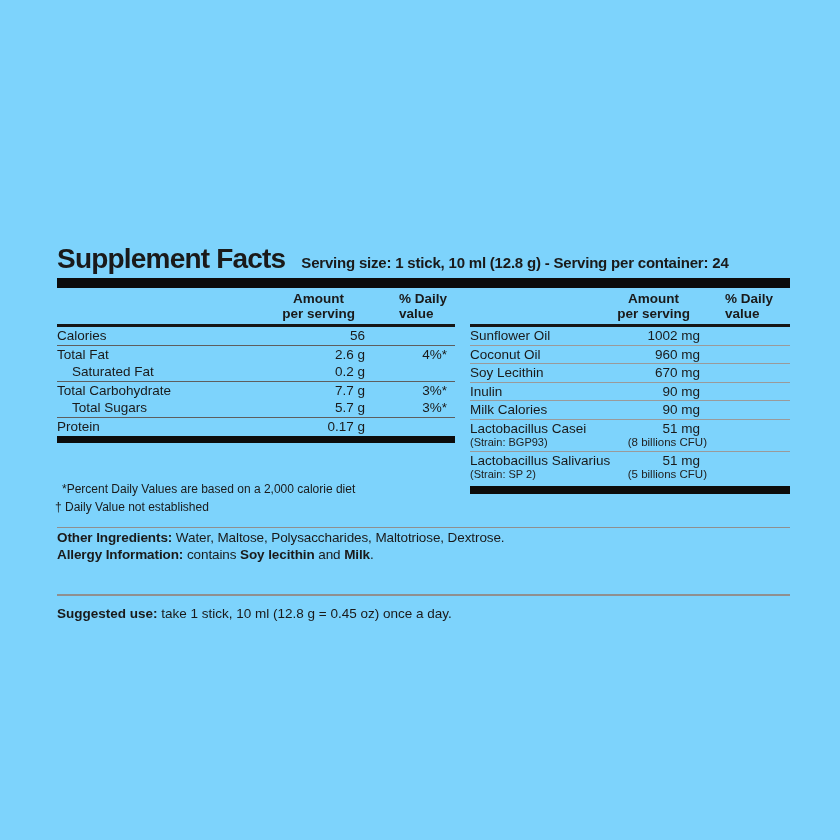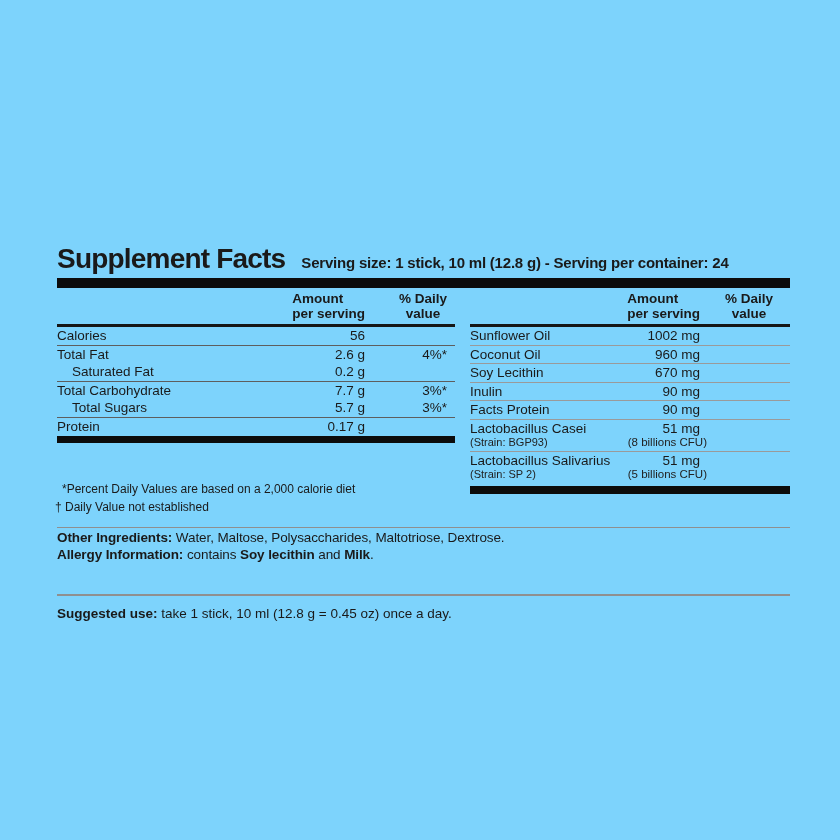--- a/index.html
+++ b/index.html
@@ -11,22 +11,22 @@
   
   .title-row{position:absolute;left:57px;top:244px;width:733px;display:flex;align-items:flex-end;}
   .title{font-size:28px;font-weight:900;line-height:30px;letter-spacing:-0.8px;}
   .serving-info{font-size:15px;font-weight:700;margin-left:16px;padding-bottom:3px;letter-spacing:-0.2px;white-space:nowrap;text-align:right;}
   .bar-top{position:absolute;left:57px;top:278px;width:733px;height:10px;background:var(--bar,#0c0c0c);}
 
   
   .table-left{position:absolute;left:57px;top:291px;width:398px;}
   .table-right{position:absolute;left:470px;top:291px;width:320px;}
   .thead{position:relative;height:31px;font-weight:700;font-size:13.5px;line-height:15px;margin-bottom:2px;}
-  .th-amount{position:absolute;right:90px;top:0;text-align:left;}
-  .th-dv{position:absolute;right:0;top:0;text-align:center;}
+  .th-amount{position:absolute;right:100px;top:0;text-align:center;}
+  .th-dv{position:absolute;right:0;top:0;text-align:left;}
   .table-left .th-dv{padding-right:8px;}
   .table-right .th-dv{padding-right:17px;}
   .thead-rule{height:3px;background:#161616;}
 
   .trow{position:relative;height:17.5px;line-height:17.5px;font-size:13.5px;}
   .t-name{white-space:nowrap;}
   .t-amt{position:absolute;right:90px;top:0;white-space:nowrap;}
   .t-dv{position:absolute;right:8px;top:0;white-space:nowrap;}
   .indent .t-name{padding-left:15px;display:inline-block;}
   .sep-dark{border-bottom:1.5px solid #5e5e5e;}
@@ -131,21 +131,21 @@
     </div>
     <div class="trow sep-light">
       <span class="t-name">Soy Lecithin</span>
       <span class="t-amt">670 mg</span>
     </div>
     <div class="trow sep-light">
       <span class="t-name">Inulin</span>
       <span class="t-amt">90 mg</span>
     </div>
     <div class="trow sep-light">
-      <span class="t-name">Facts Protein</span>
+      <span class="t-name">Milk Calories</span>
       <span class="t-amt">90 mg</span>
     </div>
     <div class="trow-tall sep-light">
       <span class="t-name">
         <span>Lactobacillus Casei</span>
         <span class="t-sub">(Strain: BGP93)</span>
       </span>
       <span class="t-amt-block">
         <span>51 mg</span>
         <span class="t-sub">(8 billions CFU)</span>

